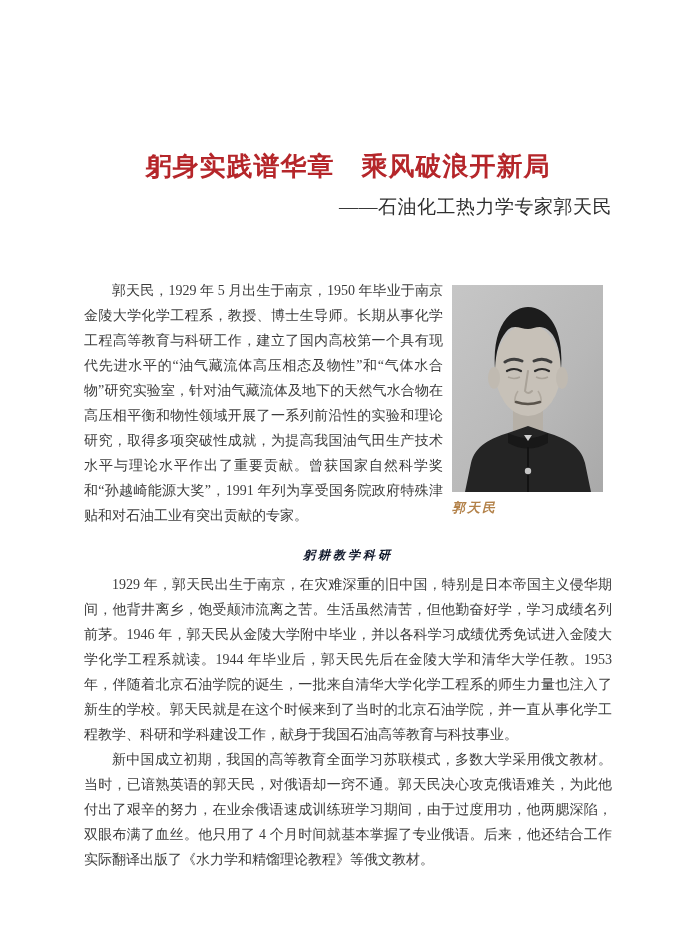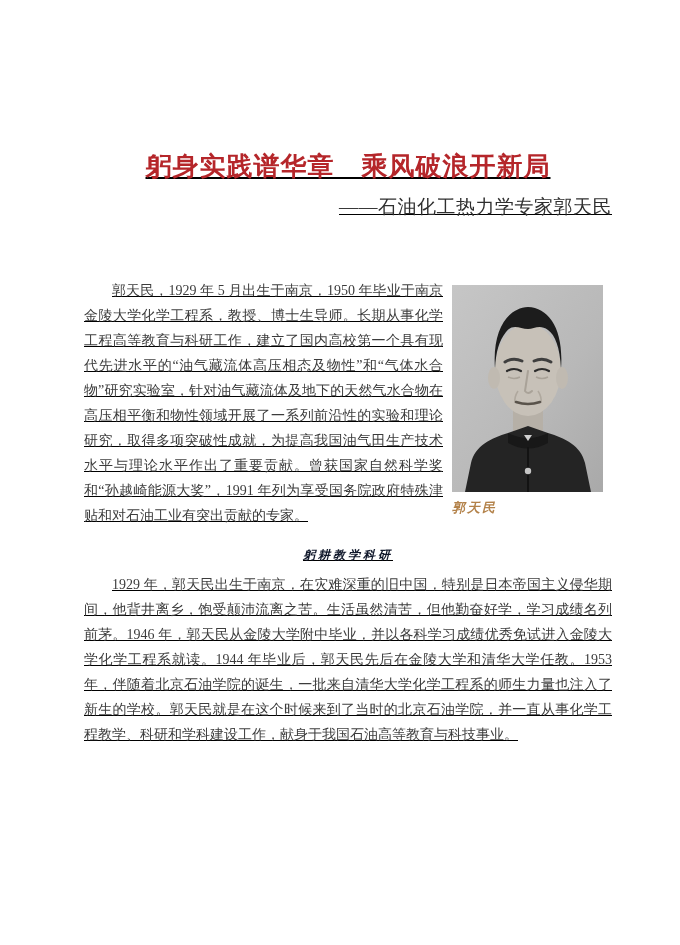--- a/index.html
+++ b/index.html
@@ -8,21 +8,20 @@
     position: relative;
     width: 680px;
     height: 945px;
     margin: 0 auto;
     background: #ffffff;
     font-family: "Liberation Serif", "DejaVu Serif", serif;
     overflow: hidden;
   }
   .content {
     padding: 0 68px 0 84px;
-    text-decoration: underline;
   }
   .title {
     margin-top: 150px;
     text-align: center;
     font-size: 26px;
     line-height: 34px;
     font-weight: bold;
     color: #b5262a;
     letter-spacing: 1px;
     white-space: nowrap;
@@ -142,15 +141,16 @@
         </svg>
         <div class="photo-caption">郭天民</div>
       </div>
 
       <p class="para">郭天民，1929 年 5 月出生于南京，1950 年毕业于南京金陵大学化学工程系，教授、博士生导师。长期从事化学工程高等教育与科研工作，建立了国内高校第一个具有现代先进水平的“油气藏流体高压相态及物性”和“气体水合物”研究实验室，针对油气藏流体及地下的天然气水合物在高压相平衡和物性领域开展了一系列前沿性的实验和理论研究，取得多项突破性成就，为提高我国油气田生产技术水平与理论水平作出了重要贡献。曾获国家自然科学奖和“孙越崎能源大奖”，1991 年列为享受国务院政府特殊津贴和对石油工业有突出贡献的专家。</p>
     </div>
 
     <h2 class="section-heading">躬耕教学科研</h2>
 
     <p class="para">1929 年，郭天民出生于南京，在灾难深重的旧中国，特别是日本帝国主义侵华期间，他背井离乡，饱受颠沛流离之苦。生活虽然清苦，但他勤奋好学，学习成绩名列前茅。1946 年，郭天民从金陵大学附中毕业，并以各科学习成绩优秀免试进入金陵大学化学工程系就读。1944 年毕业后，郭天民先后在金陵大学和清华大学任教。1953 年，伴随着北京石油学院的诞生，一批来自清华大学化学工程系的师生力量也注入了新生的学校。郭天民就是在这个时候来到了当时的北京石油学院，并一直从事化学工程教学、科研和学科建设工作，献身于我国石油高等教育与科技事业。</p>
+    <p class="para">新中国成立初期，我国的高等教育全面学习苏联模式，多数大学采用俄文教材。当时，已谙熟英语的郭天民，对俄语却一窍不通。郭天民决心攻克俄语难关，为此他付出了艰辛的努力，在业余俄语速成训练班学习期间，由于过度用功，他两腮深陷，双眼布满了血丝。他只用了 4 个月时间就基本掌握了专业俄语。后来，他还结合工作实际翻译出版了《水力学和精馏理论教程》等俄文教材。</p>
 
   </div>
 </div>
 
 </body></html>

